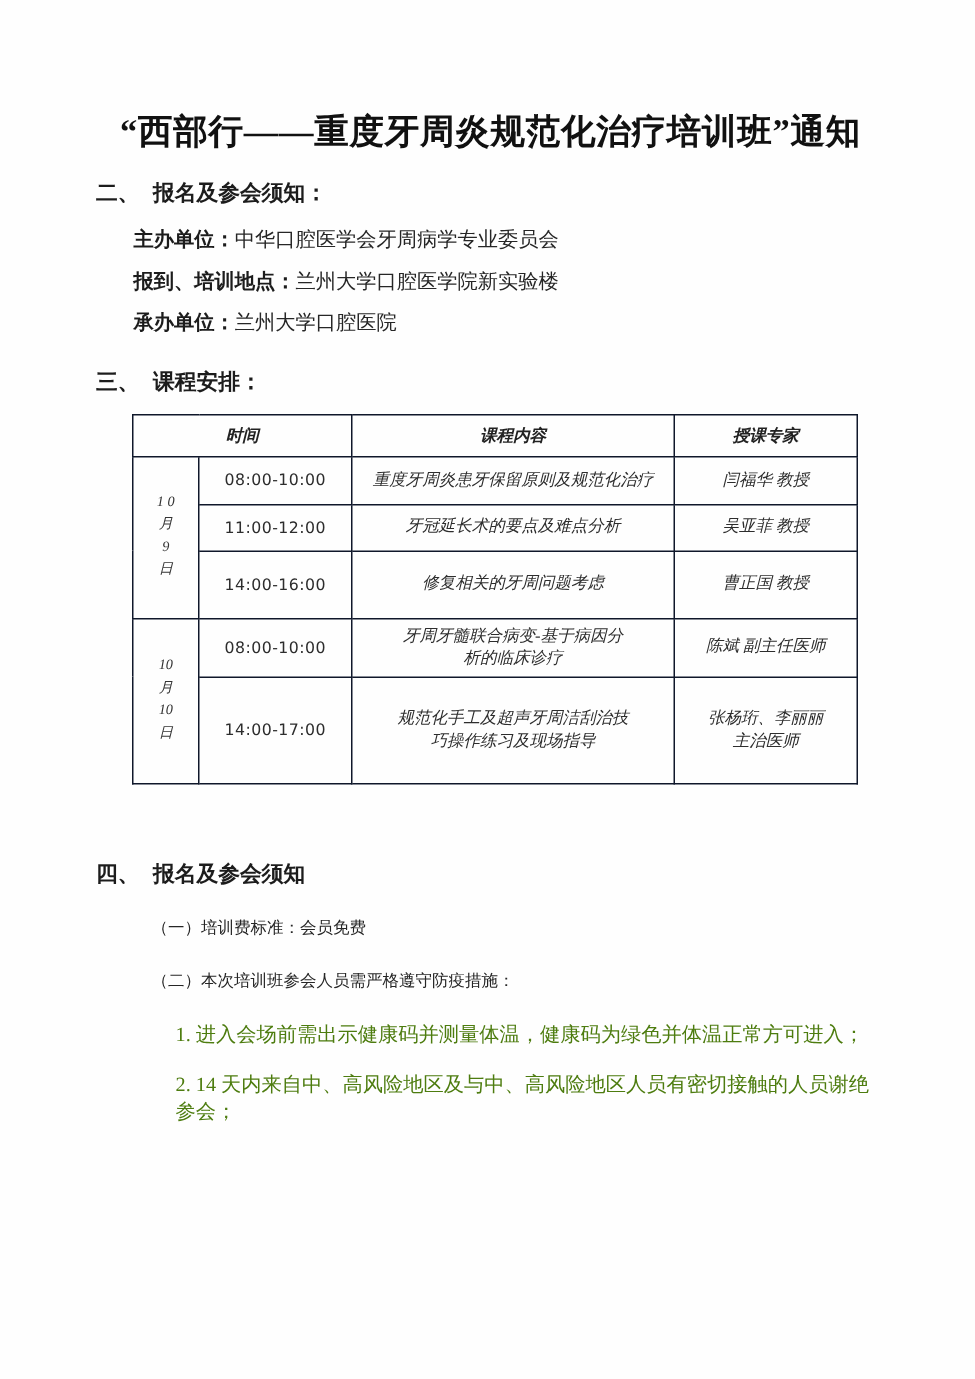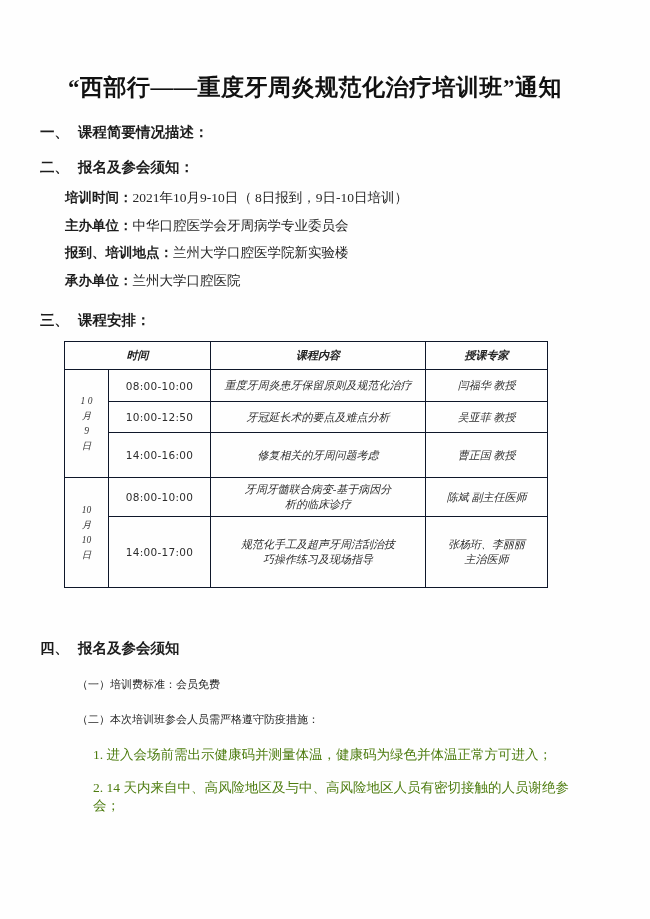--- a/index.html
+++ b/index.html
@@ -4,21 +4,21 @@
 <style>
   html,body{margin:0;padding:0;background:#ffffff;}
   .page{
     position:relative;
     width:650px;height:919px;
     background:#fefefe;
     font-family:"Liberation Serif","DejaVu Serif",serif;
     color:#2b2b2b;
     overflow:hidden;
     box-sizing:border-box;
-    padding:72px 60px 0 40px;
+    padding:72px 60px 0 64px;
   }
   .title{
     margin:0;
     font-size:23px;
     font-weight:bold;
     text-align:center;
     color:#111;
     letter-spacing:0.5px;
     line-height:32px;
   }
@@ -82,31 +82,25 @@
   .note1{margin-top:18px;}
   .note2{margin-top:15px;}
 </style>
 </head>
 <body>
 
 <div class="page">
 
   <h1 class="title">“西部行——重度牙周炎规范化治疗培训班”通知</h1>
 
-  <div class="sec-head sec1-head">
-    <span>一、</span><span class="htext">课程简要情况描述：</span>
-  </div>
 
   <div class="sec-head sec2-head">
     <span>二、</span><span class="htext">报名及参会须知：</span>
   </div>
   <div class="info-list">
-    <div class="info-item">
-      <span class="label">培训时间：</span><span>2021年10月9-10日（ 8日报到，9日-10日培训）</span>
-    </div>
     <div class="info-item">
       <span class="label">主办单位：</span><span>中华口腔医学会牙周病学专业委员会</span>
     </div>
     <div class="info-item">
       <span class="label">报到、培训地点：</span><span>兰州大学口腔医学院新实验楼</span>
     </div>
     <div class="info-item">
       <span class="label">承办单位：</span><span>兰州大学口腔医院</span>
     </div>
   </div>
@@ -137,21 +131,21 @@
       </td>
       <td class="c-time">08:00-10:00</td>
       <td class="c-content">
         <div>重度牙周炎患牙保留原则及规范化治疗</div>
       </td>
       <td class="c-expert">
         <div>闫福华 教授</div>
       </td>
     </tr>
     <tr class="r2">
-      <td class="c-time">10:00-12:50</td>
+      <td class="c-time">11:00-12:00</td>
       <td class="c-content">
         <div>牙冠延长术的要点及难点分析</div>
       </td>
       <td class="c-expert">
         <div>吴亚菲 教授</div>
       </td>
     </tr>
     <tr class="r3">
       <td class="c-time">14:00-16:00</td>
       <td class="c-content">

